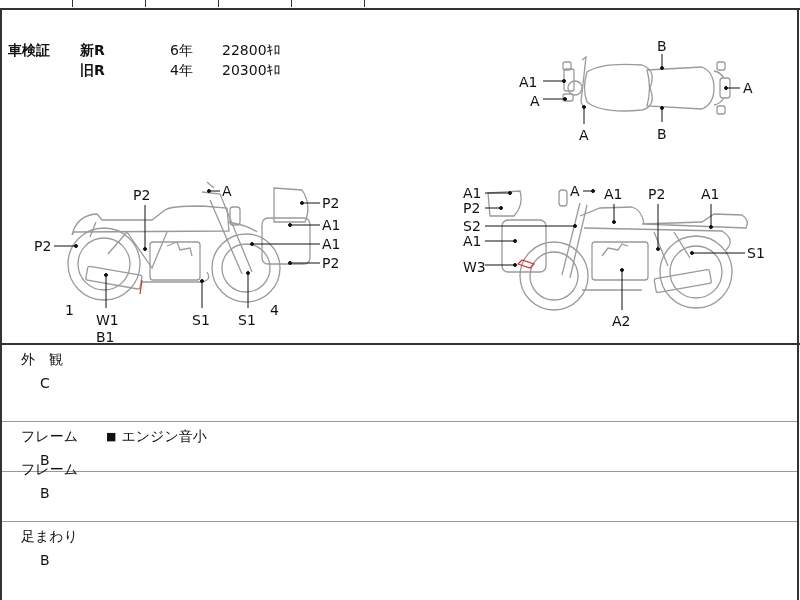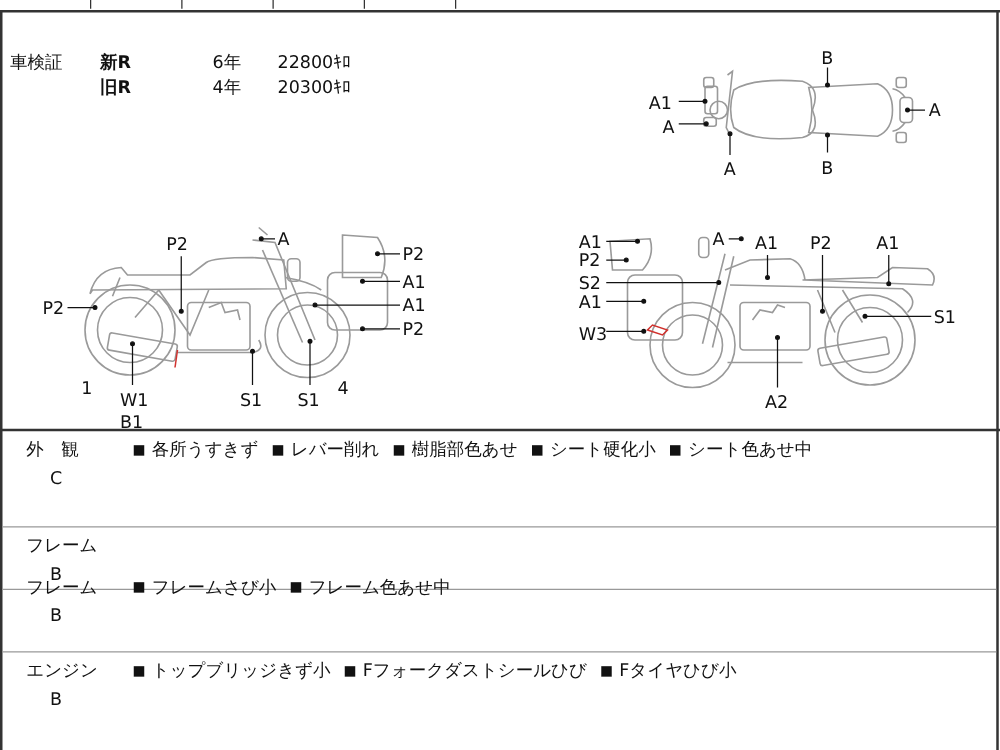--- a/index.html
+++ b/index.html
@@ -8,21 +8,21 @@
     font-family: "DejaVu Sans", "Liberation Sans", sans-serif; color: #111;
     position: relative;
   }
   .top-strip { position: absolute; left: 0; top: 0; width: 800px; height: 8px; border-bottom: 2px solid #333; }
   .top-strip .cell { position: absolute; top: 0; height: 7px; border-right: 1px solid #333; }
   .left-border { position: absolute; left: 0; top: 8px; width: 2px; height: 592px; background: #333; }
   .right-border { position: absolute; left: 797px; top: 8px; width: 2px; height: 592px; background: #333; }
 
   .diagram { position: absolute; left: 2px; top: 10px; width: 795px; height: 333px; }
   .inspection { position: absolute; left: 6px; top: 30px; font-size: 14px; line-height: 20px; }
-  .inspection .lbl { position: absolute; left: 0; top: 0; white-space: nowrap; }
+  .inspection .lbl { position: absolute; left: 0; top: 0; white-space: nowrap; font-weight: bold; }
   .inspection .row { position: absolute; left: 72px; white-space: nowrap; }
   .inspection .row span { display: inline-block; }
   .inspection .r-name { width: 44px; font-weight: bold; }
   .inspection .r-years { width: 52px; margin-left: 46px; }
 
   .sep-main { position: absolute; left: 0; top: 343px; width: 800px; height: 2px; background: #333; }
   .sep { position: absolute; left: 2px; width: 795px; height: 1px; background: #999; }
 
   .cond-row { position: absolute; left: 2px; width: 795px; font-size: 14px; }
   .cond-cat { position: absolute; left: 19px; top: 6px; white-space: nowrap; }
@@ -207,47 +207,34 @@
     <text x="745" y="248">S1</text>
     <text x="610" y="316">A2</text>
   </svg>
 </div>
 
 <div class="sep-main"></div>
 
 <div class="cond-row" style="top:345px;height:76px">
   <span class="cond-cat">外　観</span>
   <span class="cond-grade">C</span>
-  <div class="cond-notes">
-    <span class="item"><span class="bullet">■</span><span>各所うすきず</span></span>
-    <span class="item"><span class="bullet">■</span><span>レバー削れ</span></span>
-    <span class="item"><span class="bullet">■</span><span>樹脂部色あせ</span></span>
-    <span class="item"><span class="bullet">■</span><span>シート硬化小</span></span>
-    <span class="item"><span class="bullet">■</span><span>シート色あせ中</span></span>
-  </div>
 </div>
 <div class="sep" style="top:421px"></div>
 
 <div class="cond-row" style="top:422px;height:49px">
   <span class="cond-cat">フレーム</span>
   <span class="cond-grade">B</span>
+  <div class="cond-notes">
+    <span class="item"><span class="bullet">■</span><span>エンジン音小</span></span>
+  </div>
 </div>
 <div class="sep" style="top:471px"></div>
 
 <div class="cond-row" style="top:455px;height:49px">
   <span class="cond-cat">フレーム</span>
   <span class="cond-grade">B</span>
-  <div class="cond-notes">
-    <span class="item"><span class="bullet">■</span><span>フレームさび小</span></span>
-    <span class="item"><span class="bullet">■</span><span>フレーム色あせ中</span></span>
-  </div>
 </div>
 <div class="sep" style="top:521px"></div>
 
 <div class="cond-row" style="top:522px;height:78px">
-  <span class="cond-cat">エンジン</span>
+  <span class="cond-cat">足まわり</span>
   <span class="cond-grade">B</span>
-  <div class="cond-notes">
-    <span class="item"><span class="bullet">■</span><span>トップブリッジきず小</span></span>
-    <span class="item"><span class="bullet">■</span><span>Fフォークダストシールひび</span></span>
-    <span class="item"><span class="bullet">■</span><span>Fタイヤひび小</span></span>
-  </div>
 </div>
 
 </body></html>

